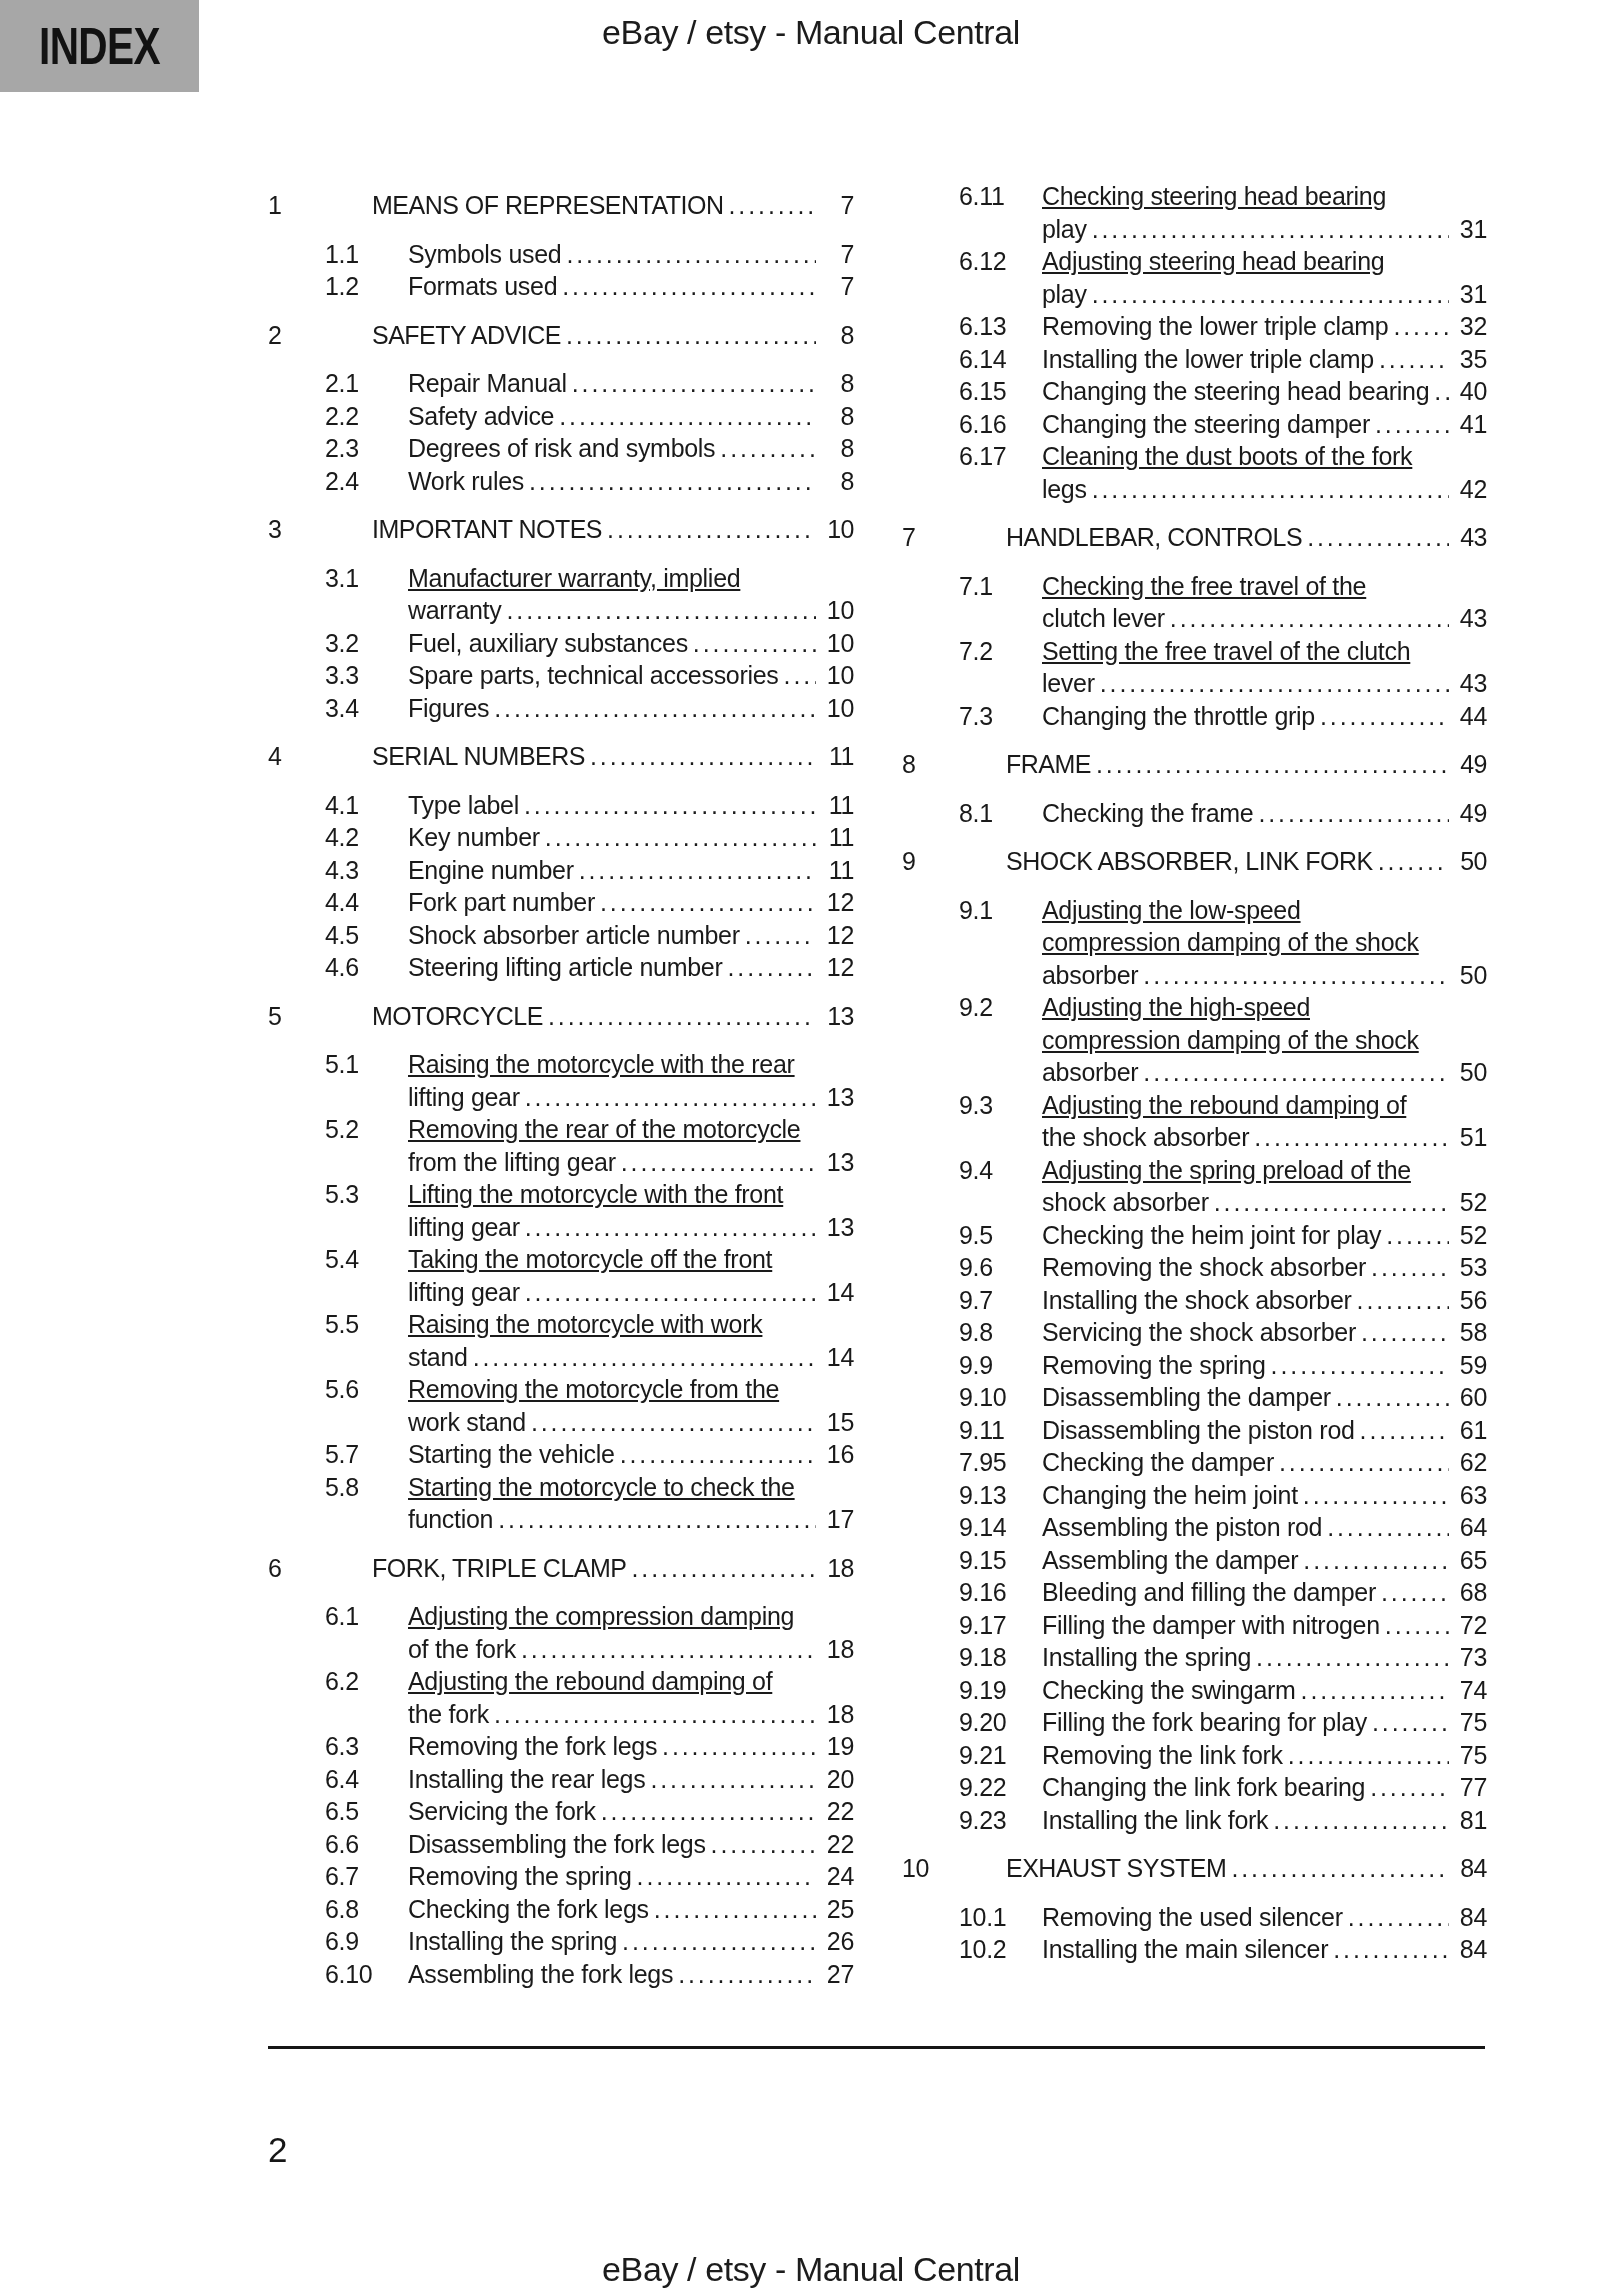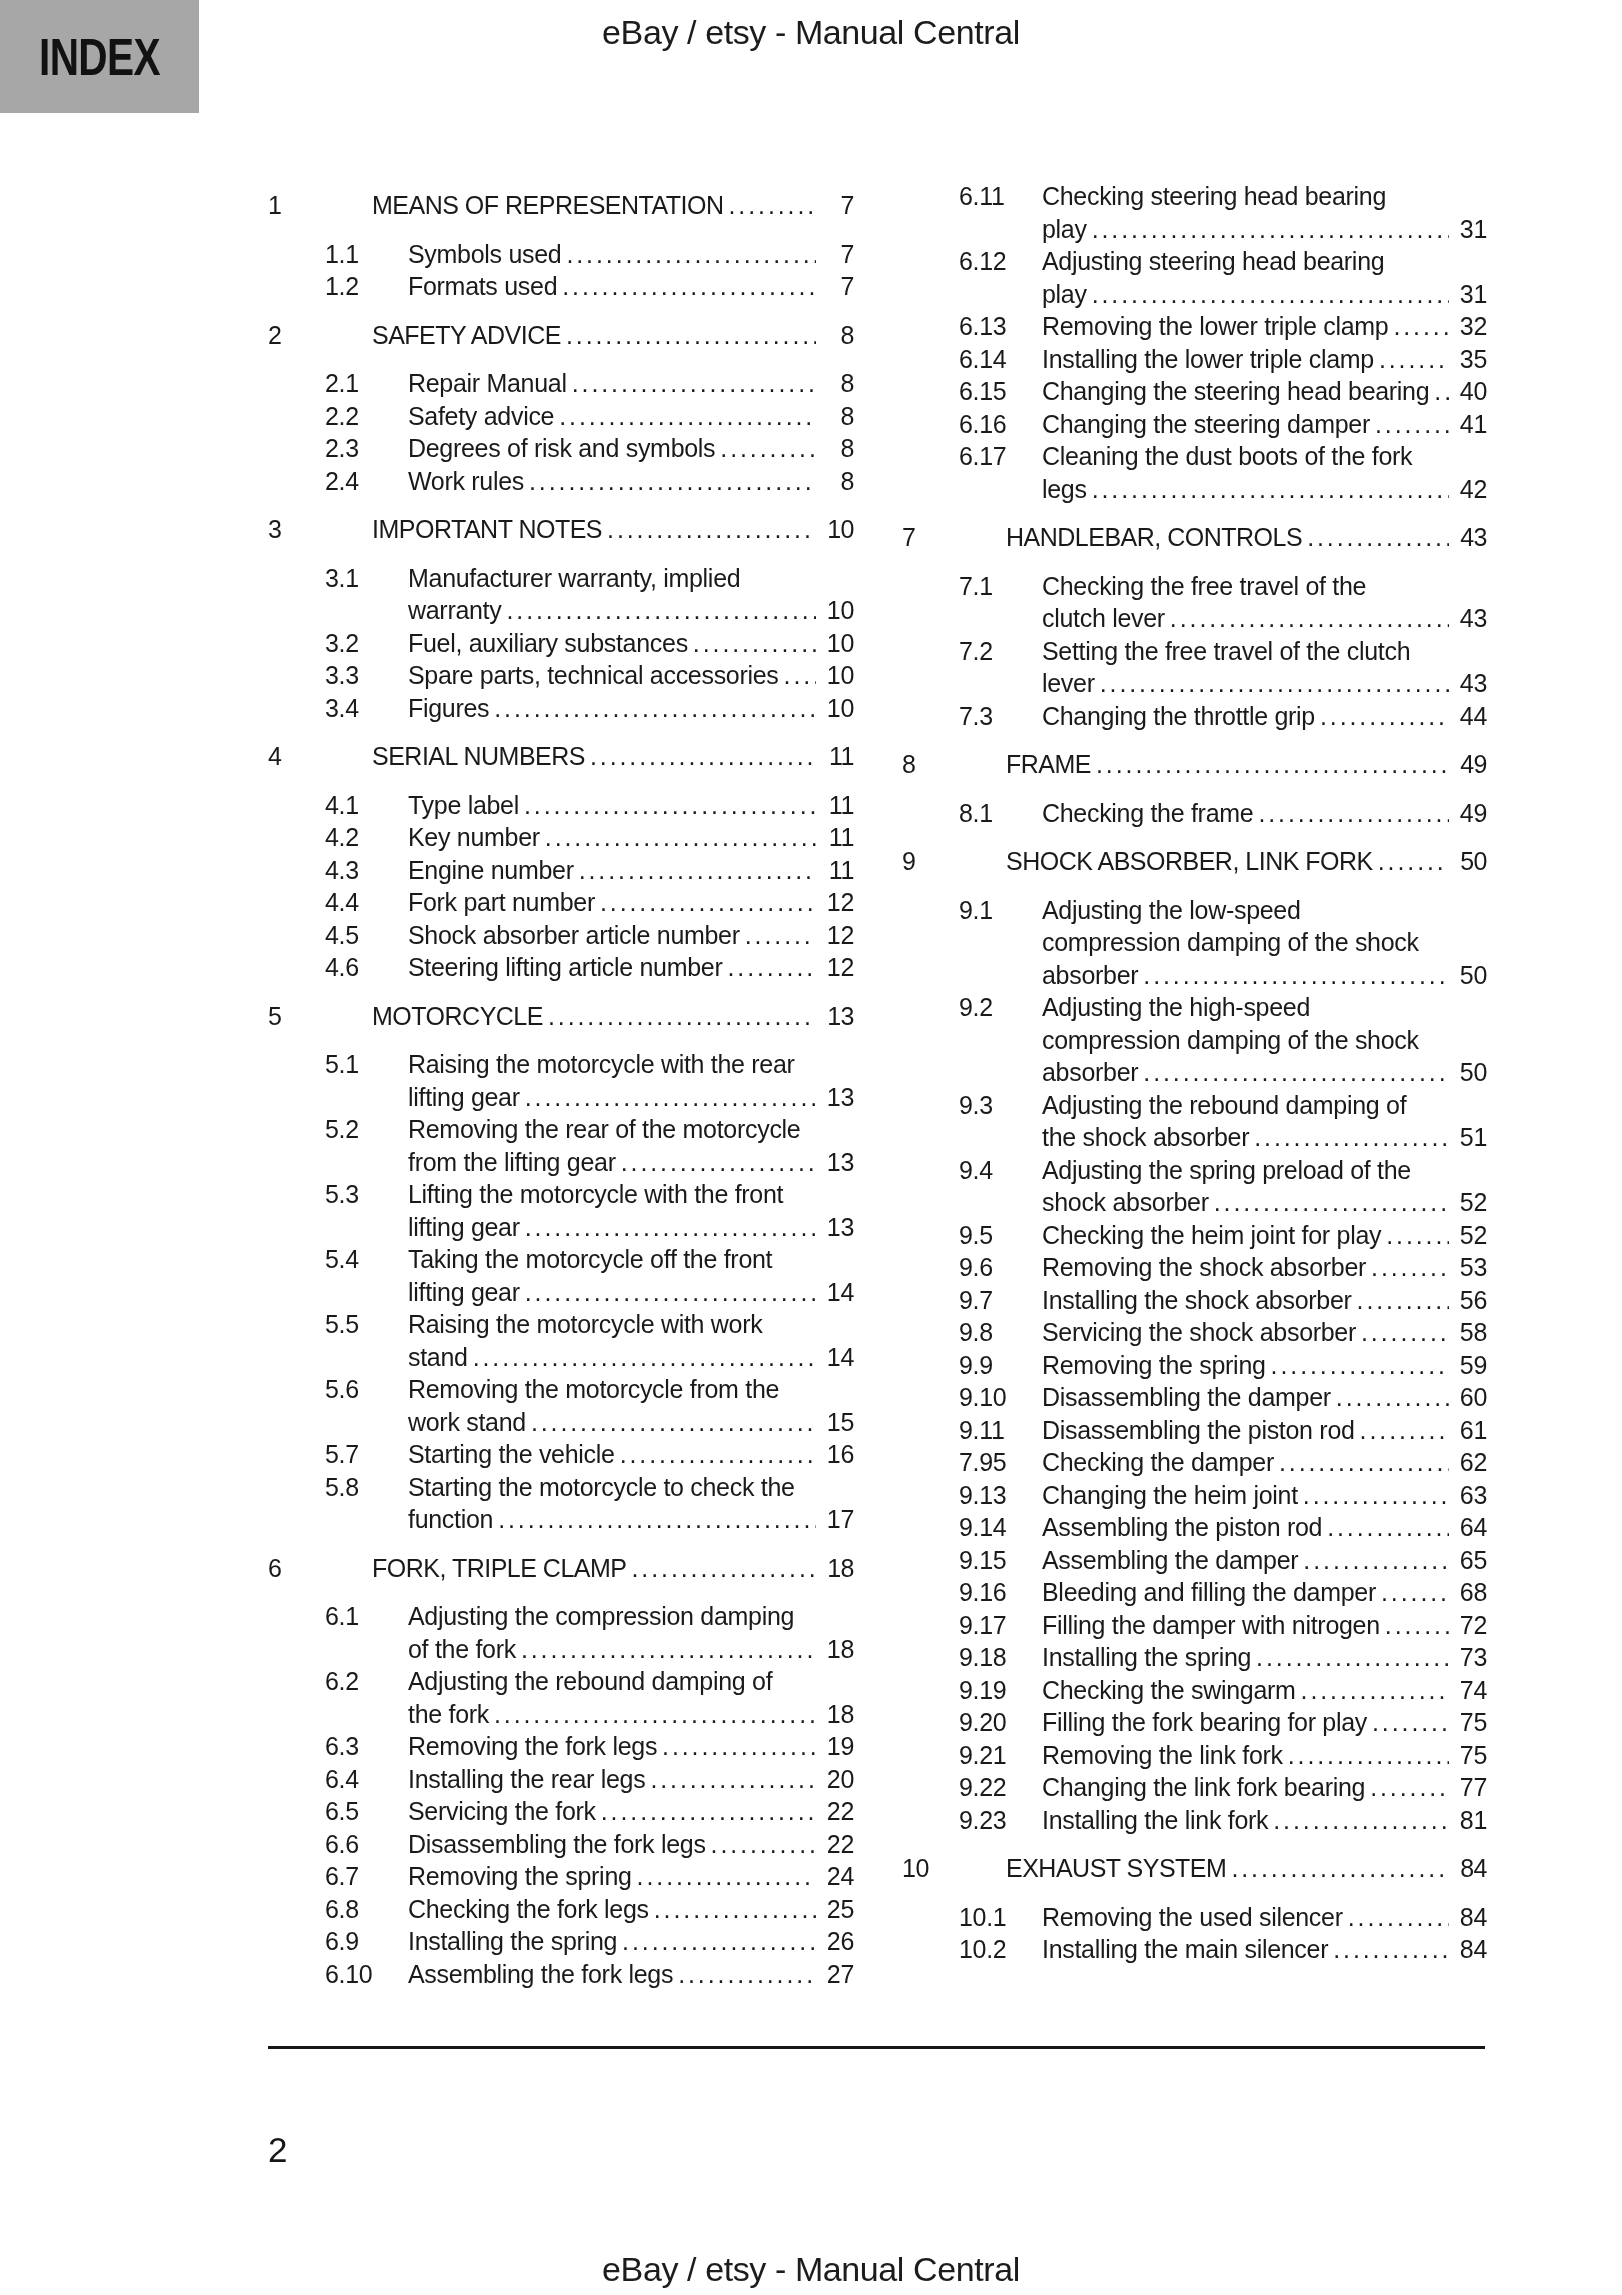--- a/index.html
+++ b/index.html
@@ -7,21 +7,21 @@
     position:relative;
     width:1622px;height:2295px;
     background:#ffffff;
     font-family:"Liberation Sans", sans-serif;
     color:#1a1a1a;
     overflow:hidden;
   }
   
   .index-box{
     position:absolute;left:0;top:0;
-    width:199px;height:113px;
+    width:199px;height:92px;
     background:#a7a7a7;
     text-align:right;
   }
   .index-box .index-label{
     position:absolute;left:39px;top:50%;
     transform:translateY(-50%) scaleX(0.78);
     transform-origin:0 50%;
     font-size:52px;font-weight:700;color:#121212;
     letter-spacing:-0.8px;white-space:nowrap;
   }
@@ -34,21 +34,21 @@
   .col{position:absolute;overflow:hidden;}
   .col-left{left:268px;top:173px;width:586px;}
   .col-right{left:902px;top:180px;width:585px;}
   .entry{display:flex;align-items:flex-start;font-size:25px;letter-spacing:-0.3px;}
   .entry .num{flex:0 0 83px;line-height:32.5px;}
   .entry.chapter{margin:16px 0;}
   .entry.chapter .num{flex:0 0 57px;}
   .entry.chapter .body{letter-spacing:-0.5px;margin-left:47px;}
   .entry.sub{margin-left:57px;}
   .entry .body{flex:1 1 auto;min-width:0;}
-  .cont{line-height:32.5px;white-space:nowrap;}
+  .cont{line-height:32.5px;white-space:nowrap;text-decoration:underline;}
   .last{display:flex;align-items:baseline;line-height:32.5px;}
   .last .t{flex:0 0 auto;white-space:nowrap;}
   .last .leader{
     flex:1 1 0;min-width:10px;overflow:hidden;
     white-space:nowrap;letter-spacing:2.9px;
     margin-left:5px;color:#1a1a1a;
   }
   .last .pg{flex:0 0 auto;min-width:28px;padding-left:10px;text-align:right;}
   
   .foot-rule{

